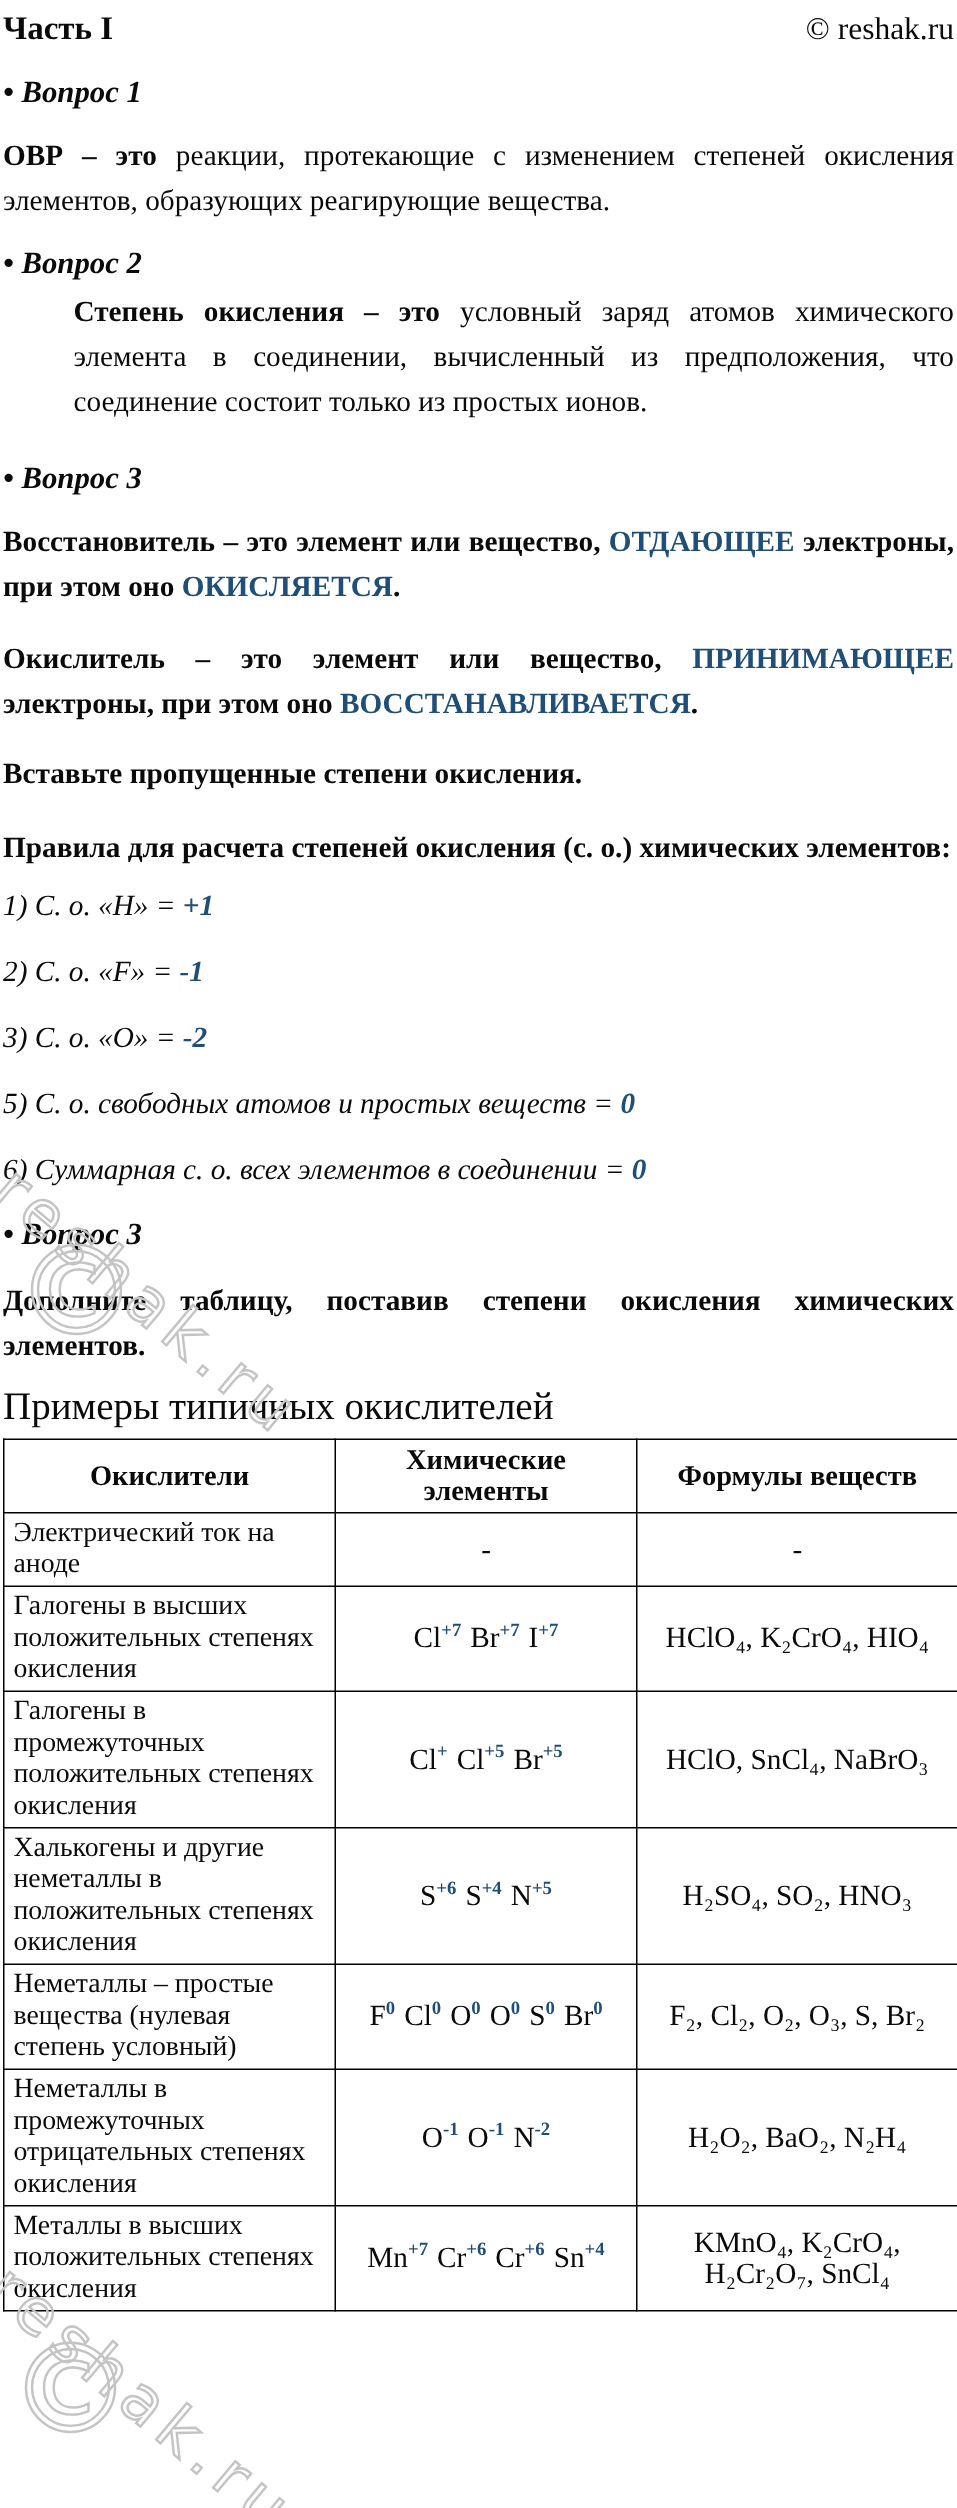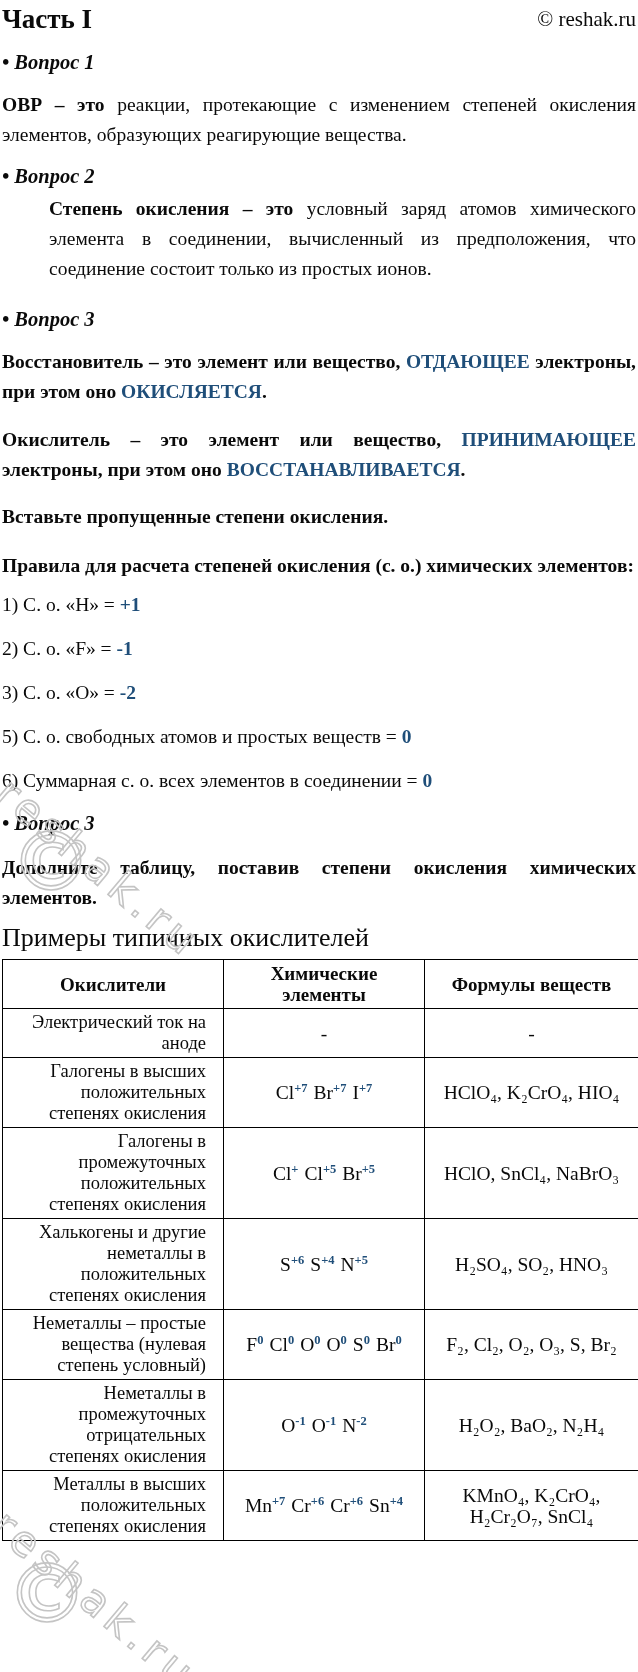--- a/index.html
+++ b/index.html
@@ -13,58 +13,58 @@
     background:#ffffff;
     color:var(--ink);
     font-family:"Liberation Serif","DejaVu Serif",serif;
     font-size:19.5px;
     position:relative;
     overflow:hidden;
   }
   .content{padding:6px 2px 0 2px;position:relative;z-index:1;}
 
   .topbar{display:flex;justify-content:space-between;align-items:flex-start;line-height:26px;}
-  .part-title{font-weight:bold;font-size:27px;}
+  .part-title{font-weight:bold;font-size:22px;}
   .copyright{font-size:21px;}
 
   .qlabel{font-size:20.5px;font-weight:bold;font-style:italic;line-height:26px;font-family:Liberation Serif, serif;}
   .q1-label{margin-top:17px;}
   .q2-label{margin-top:13px;}
   .q3-label{margin-top:22px;}
   .q4-label{margin-top:16px;}
   .q5-label{margin-top:13px;}
 
   p{margin:0;line-height:30px;text-align:justify;}
   .p-q1{margin-top:15px;}
   .p-q2{margin-top:5px;margin-left:47px;}
   .p-q3a{margin-top:15px;font-weight:bold;}
   .p-q3b{margin-top:18px;font-weight:bold;}
   .p-q4task{margin-top:17px;font-weight:bold;}
   .p-rules-title{margin-top:19px;font-weight:bold;}
   .p-q5task{margin-top:17px;font-weight:bold;}
   .lead{font-weight:bold;}
   .hl{color:var(--blue);font-weight:bold;}
 
-  .rules{list-style:none;margin:9px 0 0 0;padding:0;}
+  .rules{list-style:none;margin:9px 0 0 0;padding:0;font-style:italic;}
   .rules li{line-height:30px;margin-bottom:14px;text-align:left;}
   .rule-val{color:var(--blue);font-weight:bold;}
 
   .caption{margin-top:12px;text-align:left;font-size:26px;line-height:26px;}
 
   table{
     border-collapse:collapse;
     margin-top:8px;
     width:636px;
     table-layout:fixed;
     font-size:18.5px;
   }
   col.c1{width:221px;} col.c2{width:201px;} col.c3{width:214px;}
-  th,td{border:1.8px solid #000;padding:3px 17px;line-height:21px;}
+  th,td{border:1.8px solid #000;padding:3px 6px;line-height:21px;}
   th{font-weight:bold;text-align:center;vertical-align:middle;font-size:19px;}
-  td.cell-name{text-align:right;vertical-align:middle;}
+  td.cell-name{text-align:left;vertical-align:middle;}
   td.cell-elems,td.cell-form{text-align:center;vertical-align:middle;font-size:19.5px;}
   .elem{white-space:nowrap;margin:0 3px;}
   sup.ox{color:var(--blue);font-weight:bold;font-size:12.5px;line-height:0;}
 
   .wm{position:absolute;width:230px;height:230px;pointer-events:none;z-index:3;}
   .wm-one{left:4px;top:762px;}
   .wm-two{left:0px;top:1494px;}
   .wm-text{
     position:absolute;left:14px;top:6px;
     font-family:"DejaVu Sans",sans-serif;

